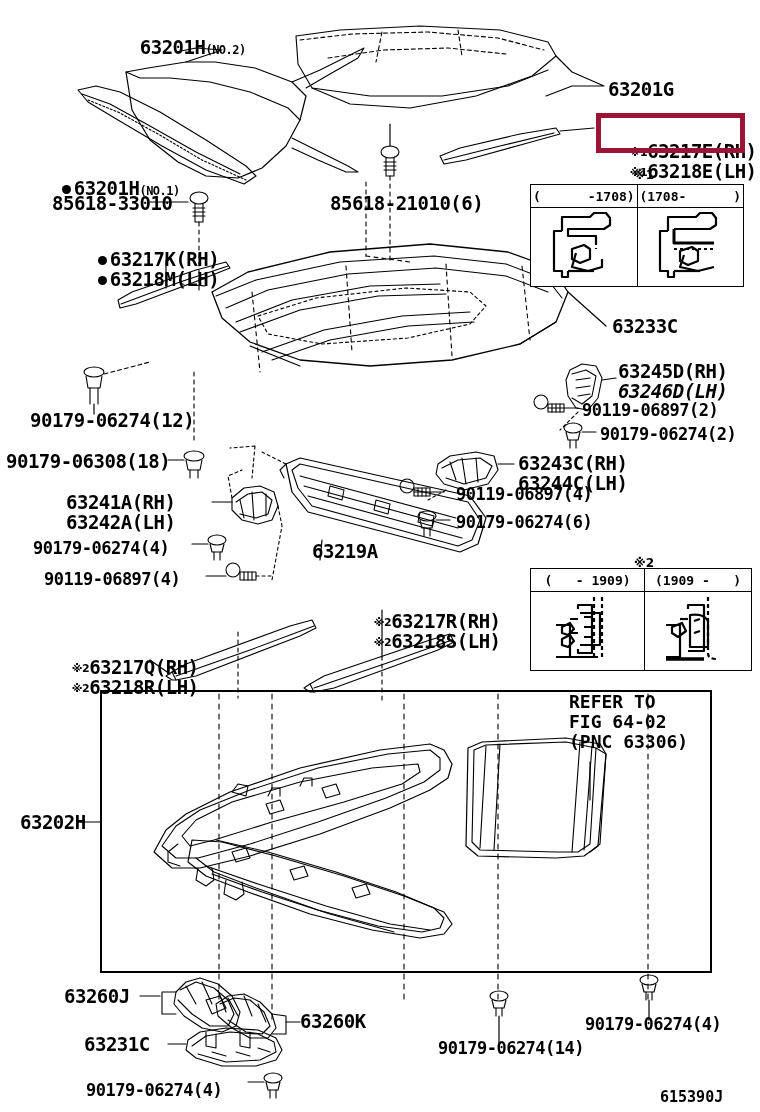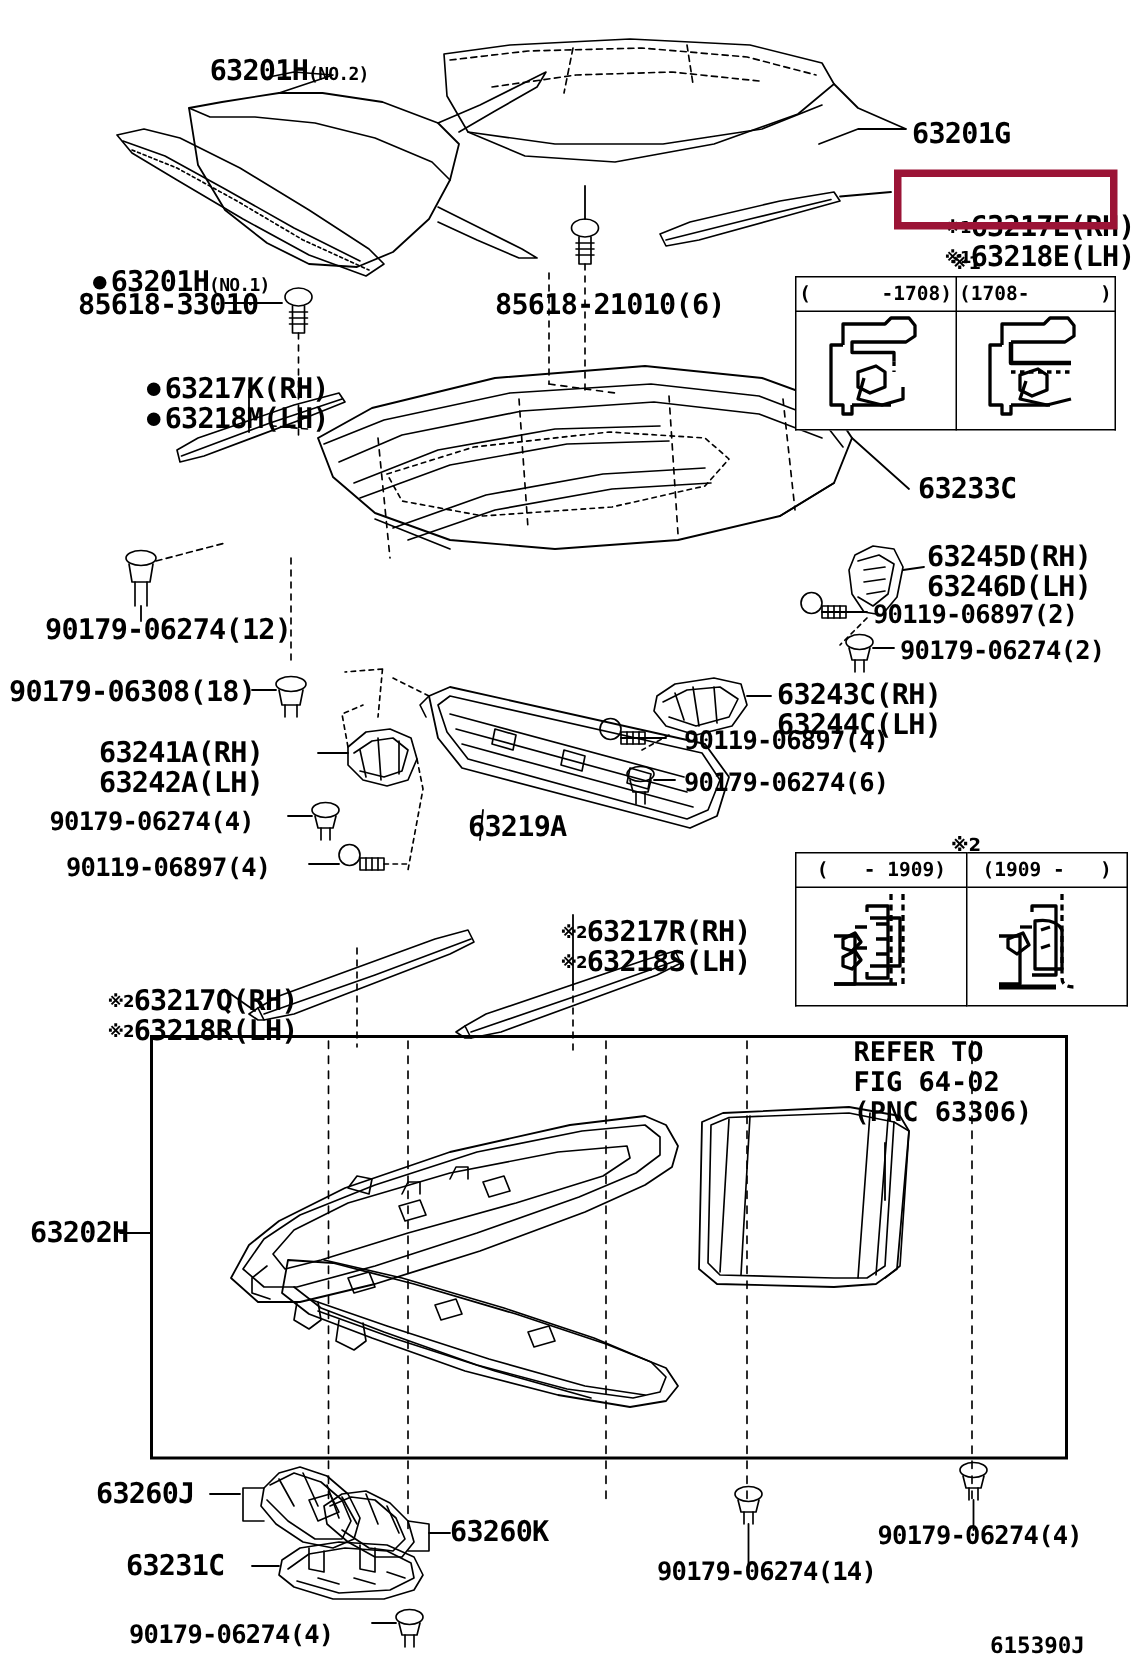--- a/index.html
+++ b/index.html
@@ -285,21 +285,21 @@
   </div>
   <div class="lbl pn" style="left:586px;top:138px;">
     <span class="mk">※1</span><span>63218E(LH)</span>
   </div>
 
   <div class="hl" style="left:596px;top:113px;width:149px;height:40px;"></div>
 
   <div class="lbl pn" style="left:612px;top:315px;">63233C</div>
 
   <div class="lbl pn" style="left:618px;top:360px;">63245D(RH)</div>
-  <div class="lbl pn" style="left:618px;top:380px;">63246D(LH)</div>
+  <div class="lbl pn" style="left:618px;top:380px;font-style:italic;">63246D(LH)</div>
 
   <div class="lbl pn pn-sm" style="left:582px;top:400px;">90119-06897(2)</div>
   <div class="lbl pn pn-sm" style="left:600px;top:424px;">90179-06274(2)</div>
 
   <div class="lbl pn" style="left:30px;top:409px;">90179-06274(12)</div>
   <div class="lbl pn" style="left:6px;top:450px;">90179-06308(18)</div>
 
   <div class="lbl pn" style="left:518px;top:452px;">63243C(RH)</div>
   <div class="lbl pn" style="left:518px;top:472px;">63244C(LH)</div>
 

